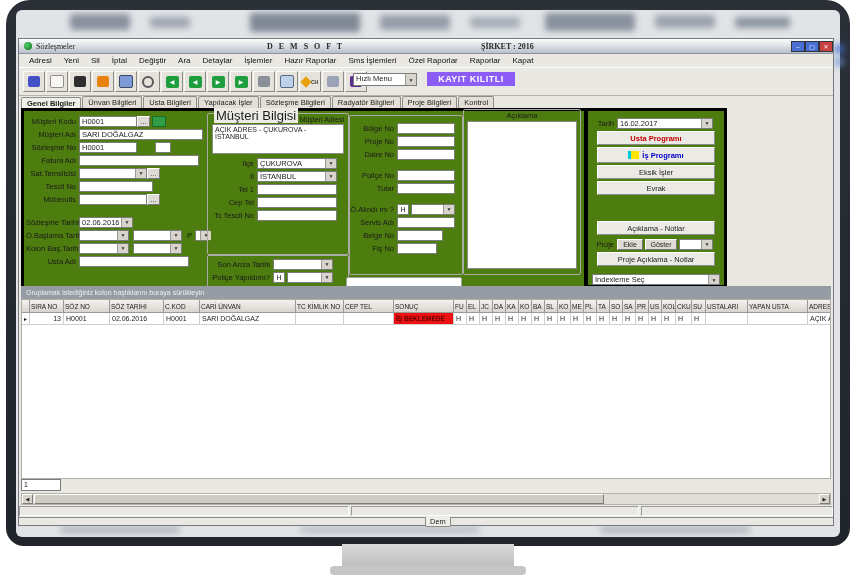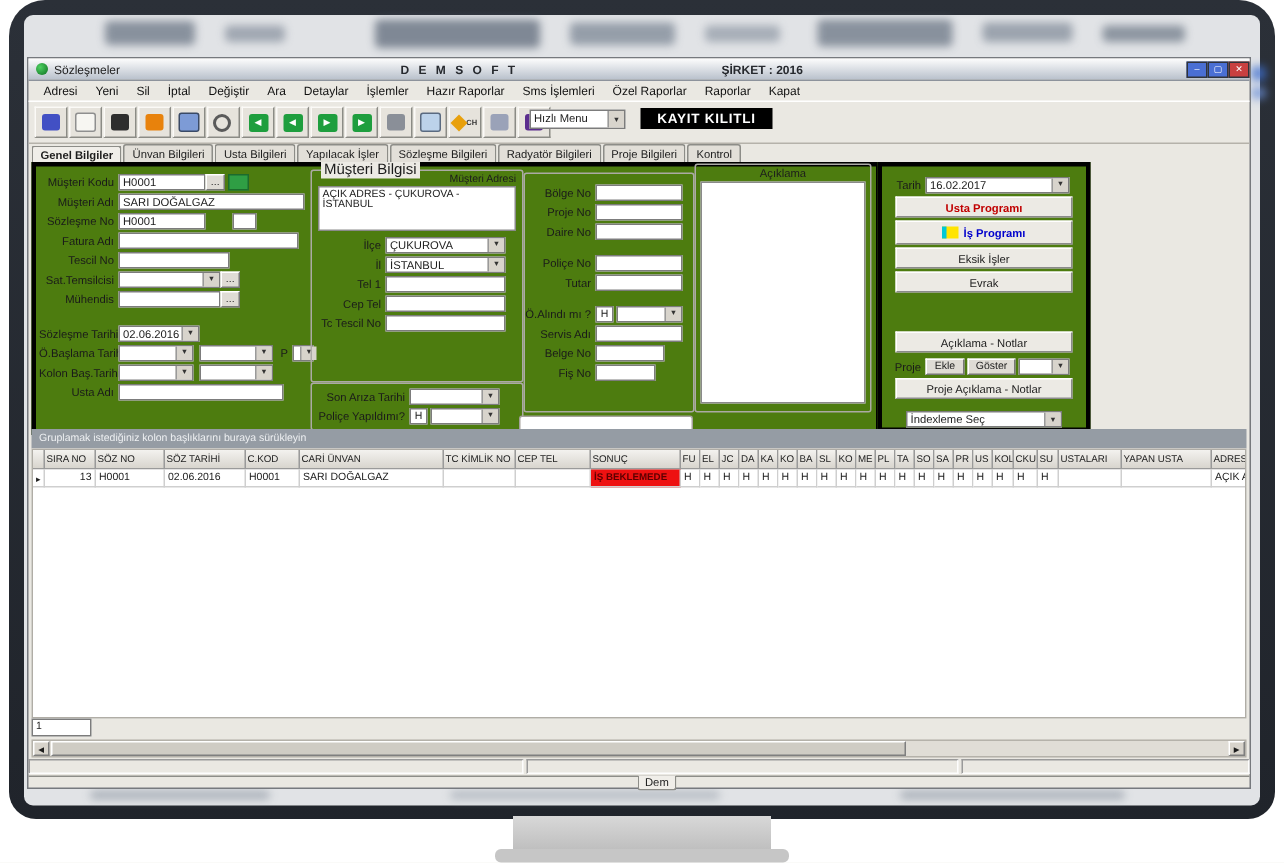--- a/index.html
+++ b/index.html
@@ -11,40 +11,40 @@
   .screen{left:16px;top:10px;width:824px;height:527px;background:#e1e3e6;border-radius:6px;z-index:1;}
   .stand{left:342px;top:544px;width:172px;height:24px;background:linear-gradient(180deg,#d8d8d8,#bdbdbd);z-index:0;}
   .stand-base{left:330px;top:566px;width:196px;height:9px;background:#c6c6c6;border-radius:4px;z-index:0;}
   .blob{z-index:2;filter:blur(3px);border-radius:3px;opacity:.75;}
   
   .win{left:18px;top:38px;width:814px;height:486px;background:#eae8e2;border:1px solid #76797e;
     z-index:3;font-size:8px;color:#1c1c1c;}
   .titlebar{left:0;top:0;width:814px;height:14px;background:linear-gradient(180deg,#fdfdfd,#b9c1cc);
     border-bottom:1px solid #8d939c;display:flex;align-items:center;}
   .appdot{width:8px;height:8px;border-radius:50%;background:radial-gradient(circle at 35% 35%,#4ed162,#0d6e1f);margin:0 4px 0 5px;}
-  .ttl{font-size:8px;color:#222;white-space:nowrap;}
+  .ttl{font-size:8px;color:#222;white-space:nowrap;font-family:Liberation Serif, serif;}
   .brand{position:absolute;left:248px;font-weight:bold;letter-spacing:2px;color:#26292e;}
   .company{position:absolute;left:462px;color:#26292e;font-weight:bold;}
   .wctl{position:absolute;top:2px;width:12px;height:9px;border:1px solid #30343b;display:flex;
     align-items:center;justify-content:center;color:#fff;font-size:6px;line-height:6px;}
   
   .menubar{left:0;top:15px;width:814px;height:13px;display:flex;align-items:center;padding-left:4px;box-sizing:border-box;}
   .mitem{padding:0 6px;font-size:8px;color:#111;white-space:nowrap;}
   .toolbar{left:0;top:28px;width:814px;height:27px;border-top:1px solid #fff;border-bottom:1px solid #b5b2aa;}
   .tbtn{position:relative;float:left;width:20px;height:19px;margin:3px 0 0 1px;background:#e6e3dc;
     border:1px solid;border-color:#fbfaf7 #8b8b85 #8b8b85 #fbfaf7;display:flex;align-items:center;justify-content:center;}
   .ticon{display:block;}
   .ticon.block{width:12px;height:11px;border-radius:2px;}
   .ticon.glyph{width:13px;height:12px;display:flex;align-items:center;justify-content:center;
     color:#fff;font-size:6px;line-height:6px;border-radius:2px;}
   .ticon.ring{width:8px;height:8px;border:2px solid #5a5a5a;border-radius:50%;margin-right:2px;}
   .ticon.diamond{width:8px;height:8px;background:#e8a00c;transform:rotate(45deg);}
   .chlabel{font-size:5px;color:#333;margin-left:1px;font-weight:bold;}
   .quickmenu{left:334px;top:34px;width:64px;}
-  .lock{left:408px;top:33px;width:88px;height:14px;background:#000000;color:#fff;font-weight:bold;
+  .lock{left:408px;top:33px;width:88px;height:14px;background:#8b5cf6;color:#fff;font-weight:bold;
     font-size:9px;display:flex;align-items:center;justify-content:center;letter-spacing:.5px;}
   
   .tabstrip{display:flex;align-items:flex-end;height:14px;}
   .tab{border:1px solid #8d8d88;border-bottom:none;background:#e2dfd8;padding:1px 5px 1px 5px;
     font-size:7.5px;margin-right:1px;border-radius:2px 2px 0 0;white-space:nowrap;}
   .tab.active{background:#f0eee9;font-weight:bold;position:relative;top:1px;}
   .page{border:3px solid #000000;background:#4d7c0f;}
   
   .frow{display:flex;align-items:center;height:12px;margin-bottom:1px;}
   .flbl{text-align:right;padding-right:3px;font-size:7.5px;white-space:nowrap;color:#1a1a1a;flex-shrink:0;}
@@ -52,21 +52,21 @@
     overflow:hidden;white-space:nowrap;box-sizing:border-box;line-height:10px;}
   .cmb{display:flex;border:1px solid #7c7c7c;background:#fff;height:11px;box-sizing:border-box;}
   .cv{flex:1;padding:0 2px;font-size:7.5px;overflow:hidden;white-space:nowrap;line-height:9px;}
   .ca{width:10px;background:#d8d4cc;border-left:1px solid #9a9a9a;display:flex;align-items:center;
     justify-content:center;font-size:5px;color:#333;flex-shrink:0;}
   .sbtn{border:1px solid;border-color:#fff #777 #777 #fff;background:#dfdcd5;height:11px;
     font-size:7px;display:flex;align-items:center;justify-content:center;box-sizing:border-box;line-height:7px;}
   .chk{border:1px solid #7c7c7c;background:#fff;width:12px;height:11px;font-size:7px;display:flex;
     align-items:center;justify-content:center;box-sizing:border-box;}
   .grp{border:1px solid #abaaa4;border-radius:2px;}
-  .grplbl{position:absolute;top:-6px;left:6px;background:#eceae4;padding:0 2px;font-size:10px;}
+  .grplbl{position:absolute;top:-6px;left:6px;background:#eceae4;padding:0 2px;font-size:13px;}
   .ta{background:#fff;border:1px solid #8a8a8a;font-size:7px;overflow:hidden;padding:1px 2px;box-sizing:border-box;}
   
   .rbtn{width:116px;height:12px;margin:2px auto 1px auto;background:#eceae4;border:1px solid;
     border-color:#fff #8a8a8a #8a8a8a #fff;font-size:7.5px;display:flex;align-items:center;justify-content:center;}
   
   .groupbar{background:#959ca4;color:#eef0f2;font-size:7px;display:flex;align-items:center;padding-left:5px;box-sizing:border-box;}
   .ghead{display:flex;background:#d9d6cf;}
   .gh{background:linear-gradient(180deg,#f3f2ef,#d8d5ce);border-right:1px solid #9a9a9a;border-bottom:1px solid #9a9a9a;
     font-size:6.5px;padding:0 1px;overflow:hidden;white-space:nowrap;height:13px;display:flex;align-items:center;
     box-sizing:border-box;flex-shrink:0;color:#222;}
@@ -216,30 +216,30 @@
         <span class="flbl" style="width: 50px;">Sözleşme No</span>
         <div class="inp" style="width: 58px;">H0001</div>
         <span style="width: 18px;"></span>
         <div class="inp" style="width: 16px;"></div>
       </div>
       <div class="frow">
         <span class="flbl" style="width: 50px;">Fatura Adı</span>
         <div class="inp" style="width: 120px;"></div>
       </div>
       <div class="frow">
-        <span class="flbl" style="width: 50px;">Tescil No</span>
-        <div class="inp" style="width: 74px;"></div>
-      </div>
-      <div class="frow">
         <span class="flbl" style="width: 50px;">Sat.Temsilcisi</span>
         <div class="cmb" style="width: 68px;">
           <span class="cv"></span>
           <span class="ca">▼</span>
         </div>
         <div class="sbtn" style="width: 13px;">...</div>
+      </div>
+      <div class="frow">
+        <span class="flbl" style="width: 50px;">Tescil No</span>
+        <div class="inp" style="width: 74px;"></div>
       </div>
       <div class="frow">
         <span class="flbl" style="width: 50px;">Mühendis</span>
         <div class="inp" style="width: 68px;"></div>
         <div class="sbtn" style="width: 13px;">...</div>
       </div>
       <div style="height: 10px;"></div>
       <div class="frow">
         <span class="flbl" style="width: 50px;">Sözleşme Tarihi</span>
         <div class="cmb" style="width: 54px;">
@@ -410,21 +410,21 @@
     <div class="frow" style="margin:3px 4px 1px 6px;">
       <span class="flbl" style="width:20px;">Proje</span>
       <div class="sbtn" style="width:26px;">Ekle</div>
       <div class="sbtn" style="width:32px;margin-left:2px;">Göster</div>
       <div class="cmb" style="width:34px;margin-left:2px;">
         <span class="cv"></span>
         <span class="ca">▼</span>
       </div>
     </div>
     <div class="rbtn">Proje Açıklama - Notlar</div>
-    <div class="cmb" style="width:104px;margin:8px auto 0 auto;">
+    <div class="cmb" style="width:128px;margin:8px auto 0 auto;">
       <span class="cv">İndexleme Seç</span>
       <span class="ca">▼</span>
     </div>
   </div>
 
   <div class="abs" style="left:327px;top:238px;width:114px;height:9px;background:#fff;border:1px solid #a5a29b;border-radius:2px;"></div>
 
   <div class="abs groupbar" style="left:2px;top:247px;width:810px;height:13px;">
     <span>Gruplamak istediğiniz kolon başlıklarını buraya sürükleyin</span>
   </div>

